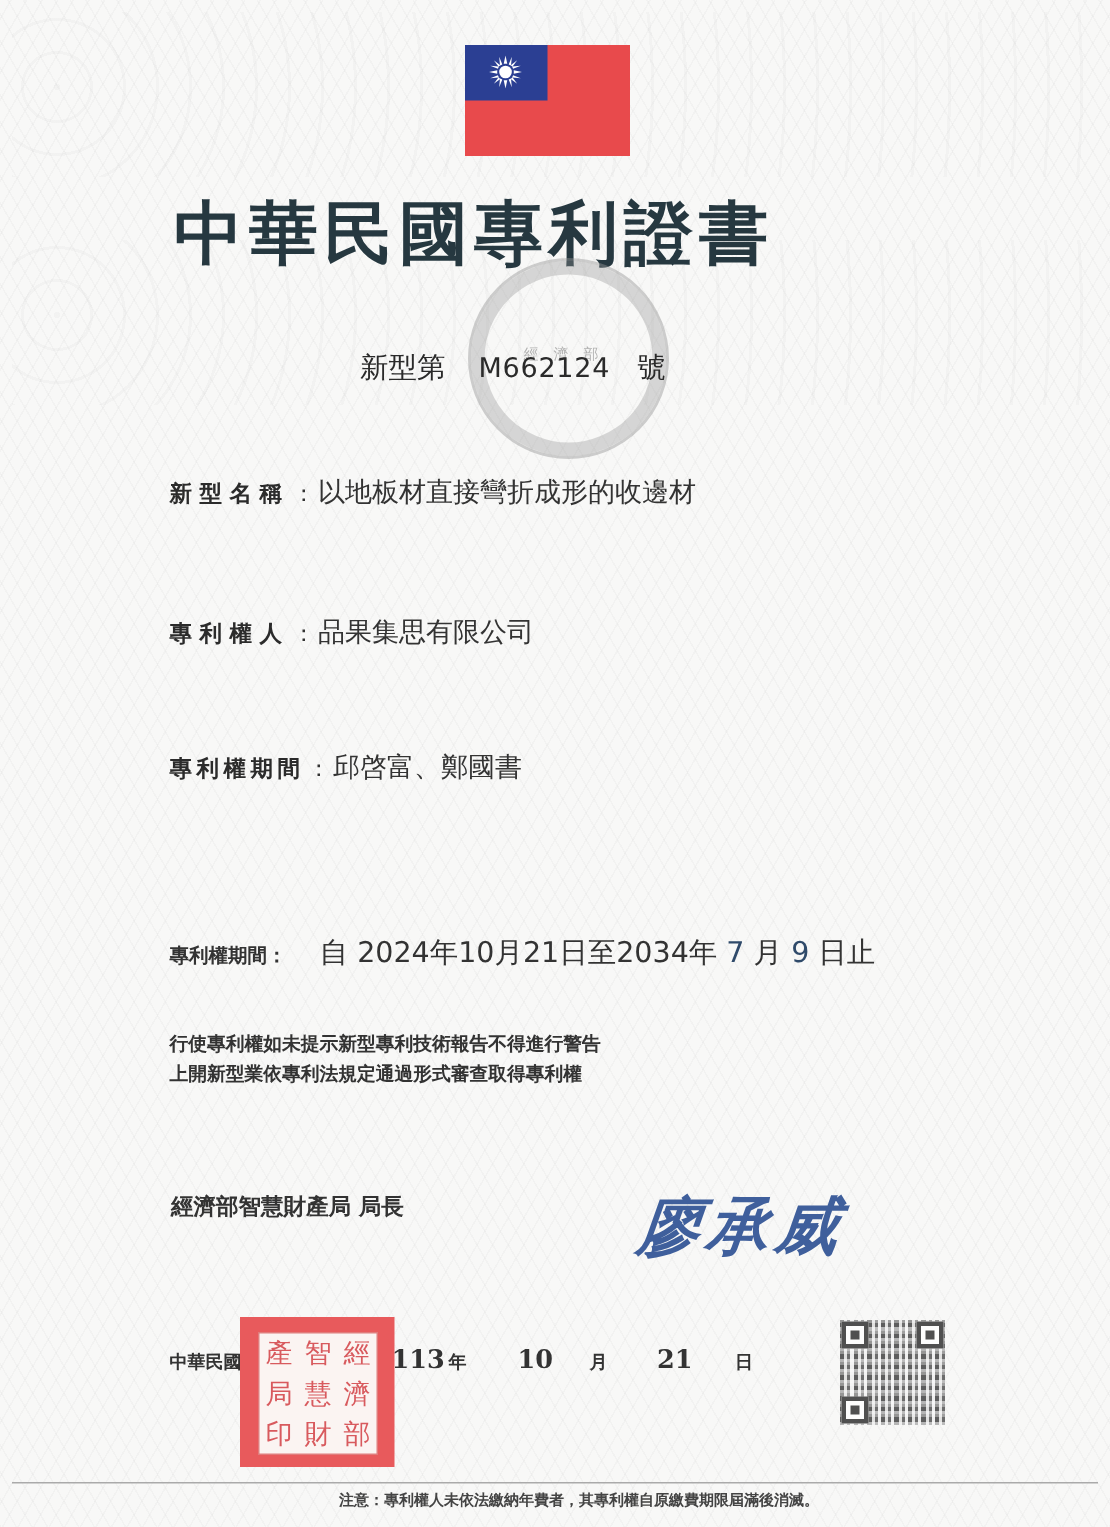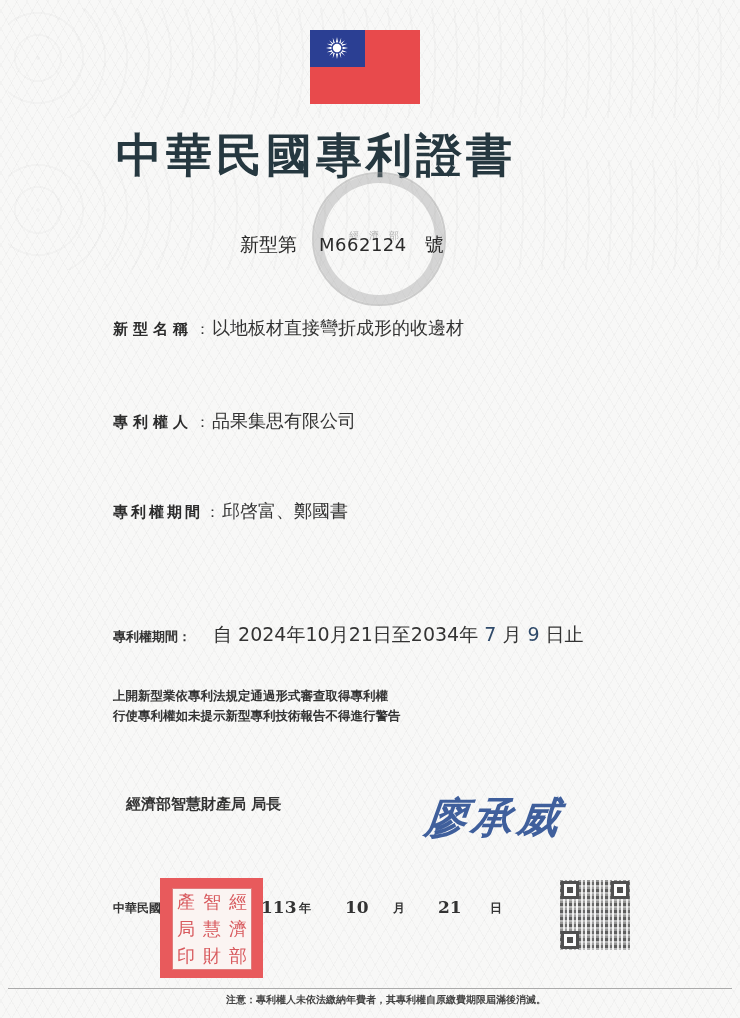--- a/index.html
+++ b/index.html
@@ -63,21 +63,21 @@
     .period {
       position: absolute; left: 113px; top: 622px; font-size: 19px; color: #333;
     }
     .period .label { font-size: 13px; font-weight: bold; margin-right: 16px; }
     .period .blue { color: #2f4a6a; }
     .notice {
       position: absolute; left: 113px; top: 686px; font-size: 12.5px; font-weight: bold;
       color: #333; line-height: 20px;
     }
     .director {
-      position: absolute; left: 126px; top: 795px; font-size: 15px; font-weight: bold; color: #333;
+      position: absolute; left: 114px; top: 795px; font-size: 15px; font-weight: bold; color: #333;
     }
     .signature {
       position: absolute; left: 425px; top: 790px; font-family: "DejaVu Serif", serif;
       font-size: 42px; font-weight: bold; font-style: italic; color: #3f5f9c; letter-spacing: 4px;
       transform: skewX(-6deg);
     }
     .date-line {
       position: absolute; left: 113px; top: 900px; font-size: 12px; font-weight: bold; color: #333;
       width: 400px; height: 30px;
     }
@@ -180,22 +180,22 @@
     <span class="label">專利權期間：</span>
     <span>自</span>
     <span>2024</span><span>年</span><span>10</span><span>月</span><span>21</span><span>日</span><span>至</span><span>2034</span><span>年</span>
     <span class="blue">7</span>
     <span>月</span>
     <span class="blue">9</span>
     <span>日止</span>
   </div>
 
   <div class="notice">
+    <div>行使專利權如未提示新型專利技術報告不得進行警告</div>
     <div>上開新型業依專利法規定通過形式審查取得專利權</div>
-    <div>行使專利權如未提示新型專利技術報告不得進行警告</div>
   </div>
 
   <div class="director">經濟部智慧財產局 局長</div>
   <div class="signature">廖承威</div>
 
   <div class="date-line">
     <span style="left:0">中華民國</span>
     <span class="num" style="left:148px">113</span>
     <span style="left:186px">年</span>
     <span class="num" style="left:232px">10</span>

